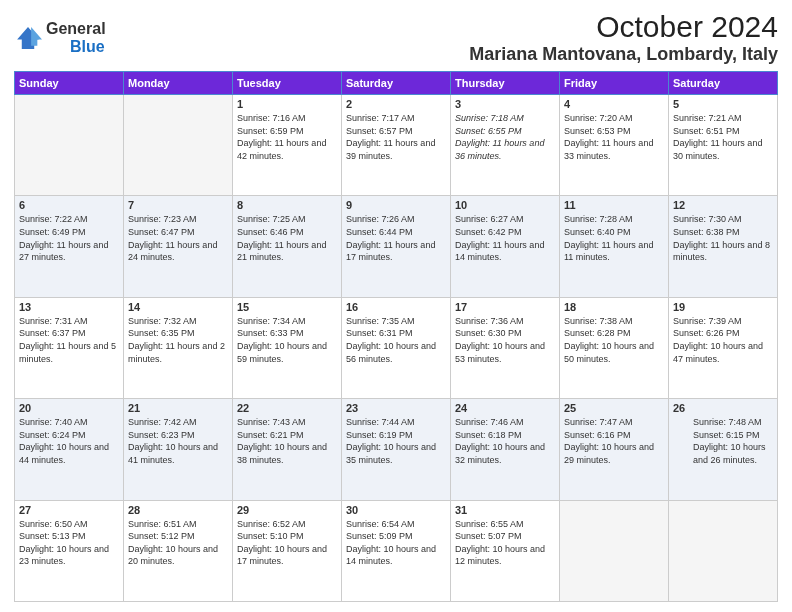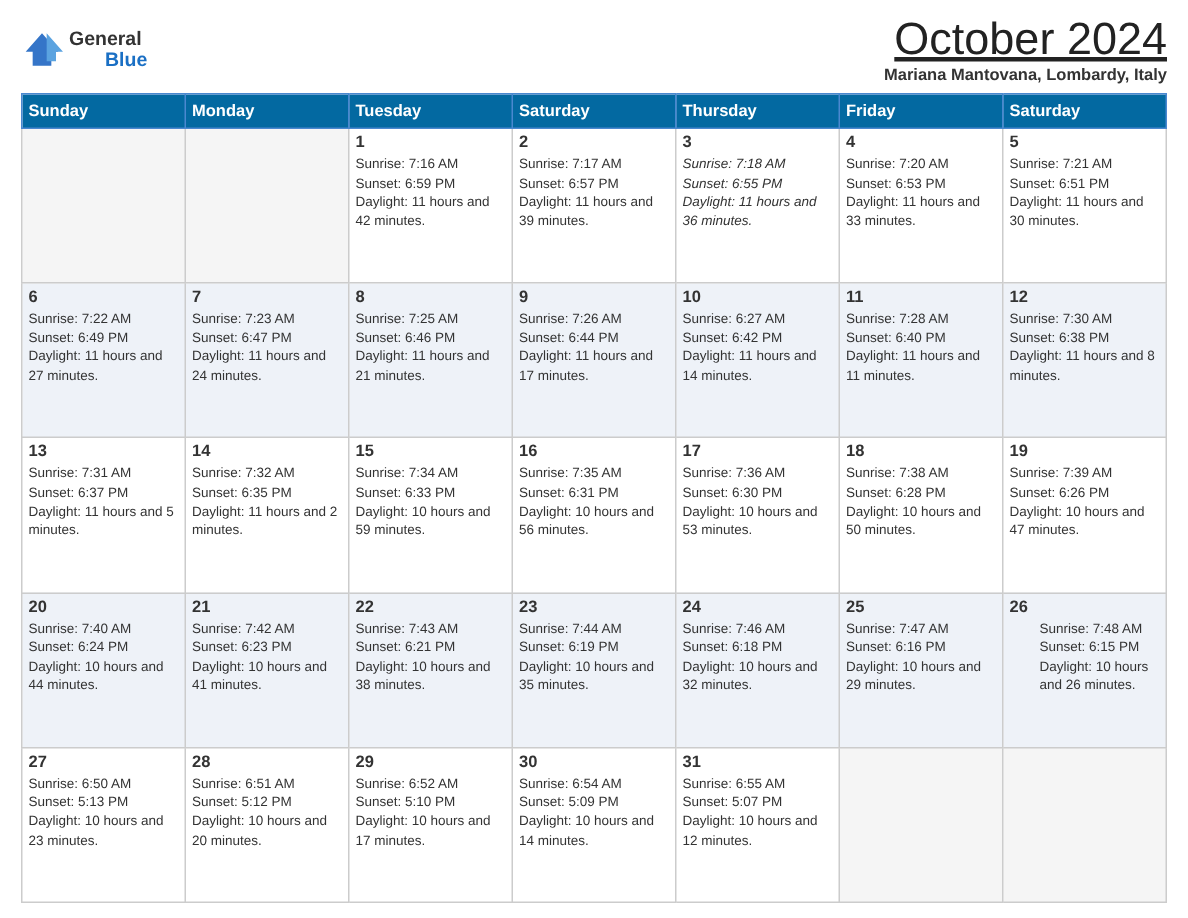--- a/index.html
+++ b/index.html
@@ -24,53 +24,52 @@
       margin-bottom: 6px;
     }
     .logo {
       display: flex;
       align-items: center;
       gap: 4px;
     }
     .logo-text {
       display: flex;
       flex-direction: column;
-      font-size: 13px;
+      font-size: 16px;
       font-weight: bold;
       line-height: 1.1;
     }
     .logo-text .general { color: #333; }
     .logo-text .blue { color: #1a6fc4; margin-left: 24px; }
     .logo-icon {
       width: 28px;
       height: 28px;
     }
     .title-block {
       text-align: right;
     }
     .month-title {
       font-size: 30px;
       font-weight: normal;
       color: #222;
-      text-decoration: underline;
     }
     .location-title {
-      font-size: 11px;
+      font-size: 18px;
       color: #333;
       font-weight: bold;
     }
     .calendar {
       flex: 1;
       border: 1px solid #ccc;
       border-collapse: collapse;
       width: 100%;
       table-layout: fixed;
     }
     .calendar th {
-      background: #0369a1;
+      background: #6d28d9;
       color: #fff;
       font-size: 11px;
       font-weight: bold;
       padding: 5px 4px;
       text-align: left;
       border: 1px solid #4a88d0;
     }
     .calendar td {
       border: 1px solid #ccc;
       vertical-align: top;

